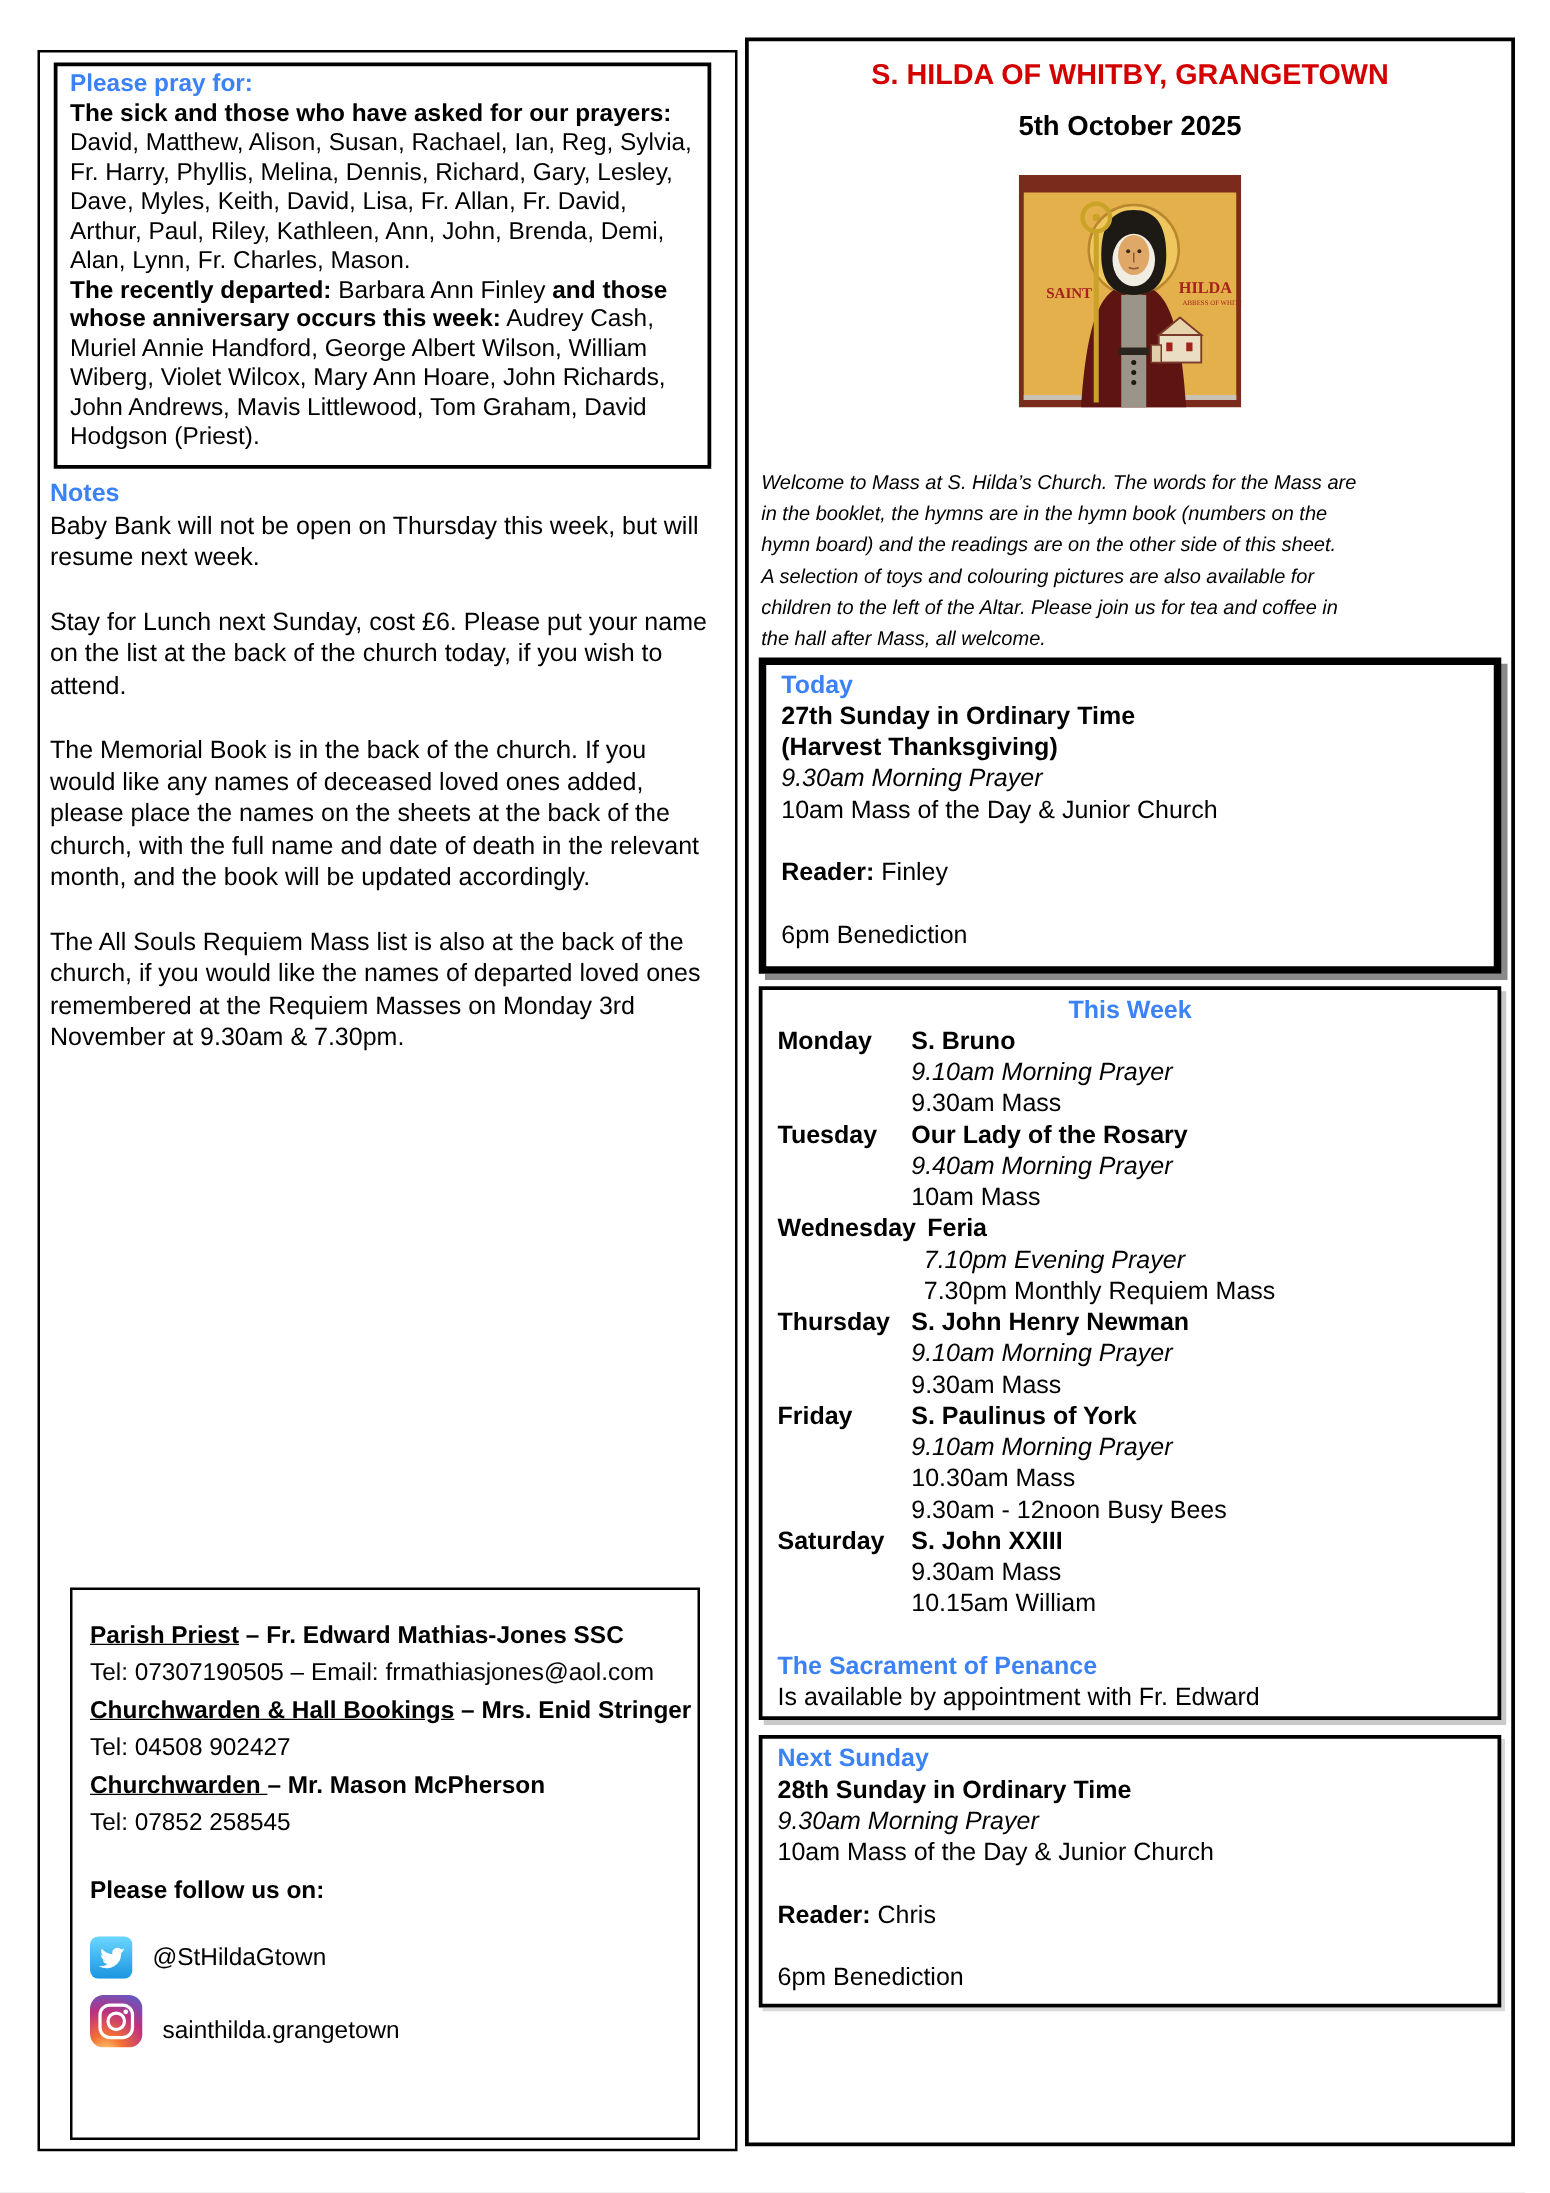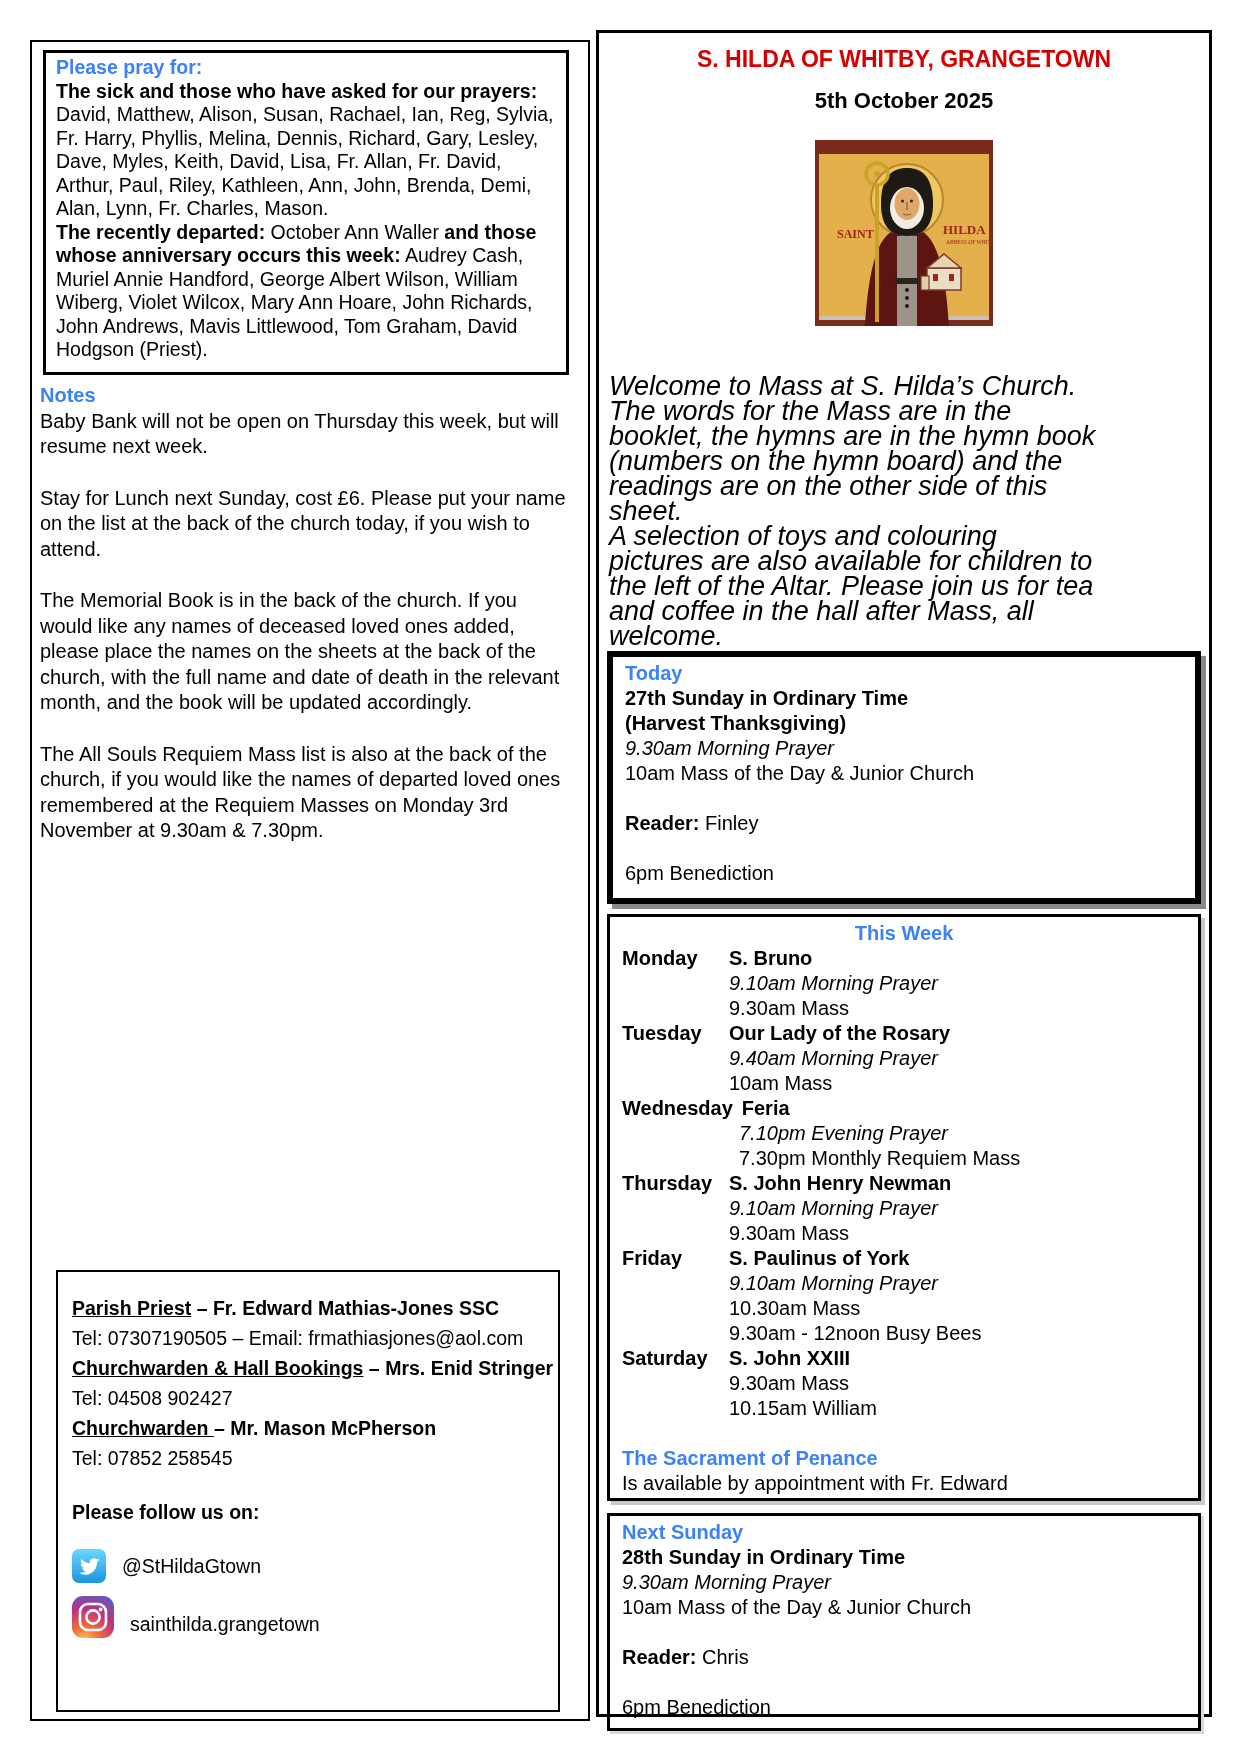--- a/index.html
+++ b/index.html
@@ -27,21 +27,21 @@
   .row-tw{margin-top:22px;}
   .row-ig{margin-top:12px;}
   .row-ig .soc-label{margin-top:14px;}
 
   
   .col-right{position:absolute;left:596px;top:30px;width:610px;height:1681px;border:3px solid #000;
              font-size:20px;line-height:25px;}
   .r-title{margin-top:12px;text-align:center;font-size:23px;line-height:28px;font-weight:bold;color:#D40000;}
   .r-date{margin-top:14px;text-align:center;font-size:22px;line-height:27px;font-weight:bold;}
   .saint{display:block;margin:26px auto 0 auto;}
-  .welcome{margin:48px 0 0 10px;width:487px;font-style:italic;font-size:27px;line-height:25px;}
+  .welcome{margin:48px 0 0 10px;width:487px;font-style:italic;font-size:16px;line-height:25px;}
   .today-box{margin:2px 8px 0 8px;border:6px solid #000;box-shadow:5px 5px 0 #8a8a8a;
              padding:4px 12px 12px 12px;}
   .sp-above{margin-top:25px;}
   .week-box{margin:10px 8px 0 8px;border:3px solid #000;box-shadow:4px 4px 0 #c9c9c9;
             padding:4px 12px 2px 12px;}
   .week-heading{text-align:center;}
   .wk-head{display:flex;}
   .wk-day{min-width:107px;font-weight:bold;}
   .wk-title{font-weight:bold;}
   .wk-time{padding-left:107px;}
@@ -53,21 +53,21 @@
 </head>
 <body>
 
 <div class="page">
 
   <div class="col-left">
 
     <div class="pray-box">
       <span class="red">Please pray for:</span><br>
       <span class="b">The sick and those who have asked for our prayers:</span><span> David, Matthew, Alison, Susan, Rachael, Ian, Reg, Sylvia, Fr. Harry, Phyllis, Melina, Dennis, Richard, Gary, Lesley, Dave, Myles, Keith, David, Lisa, Fr. Allan, Fr. David, Arthur, Paul, Riley, Kathleen, Ann, John, Brenda, Demi, Alan, Lynn, Fr. Charles, Mason.</span><br>
-      <span class="b">The recently departed:</span><span> October Ann Waller </span><span class="b">and those whose anniversary occurs this week:</span><span> Audrey Cash, Muriel Annie Handford, George Albert Wilson, William Wiberg, Violet Wilcox, Mary Ann Hoare, John Richards, John Andrews, Mavis Littlewood, Tom Graham, David Hodgson (Priest).</span>
+      <span class="b">The recently departed:</span><span> Barbara Ann Finley </span><span class="b">and those whose anniversary occurs this week:</span><span> Audrey Cash, Muriel Annie Handford, George Albert Wilson, William Wiberg, Violet Wilcox, Mary Ann Hoare, John Richards, John Andrews, Mavis Littlewood, Tom Graham, David Hodgson (Priest).</span>
     </div>
 
     <div class="notes">
       <p class="heading red">Notes</p>
       <p>Baby Bank will not be open on Thursday this week, but will resume next week.</p>
       <p>Stay for Lunch next Sunday, cost £6. Please put your name on the list at the back of the church today, if you wish to attend.</p>
       <p>The Memorial Book is in the back of the church. If you would like any names of deceased loved ones added, please place the names on the sheets at the back of the church, with the full name and date of death in the relevant month, and the book will be updated accordingly.</p>
       <p>The All Souls Requiem Mass list is also at the back of the church, if you would like the names of departed loved ones remembered at the Requiem Masses on Monday 3rd November at 9.30am &amp; 7.30pm.</p>
     </div>
 

